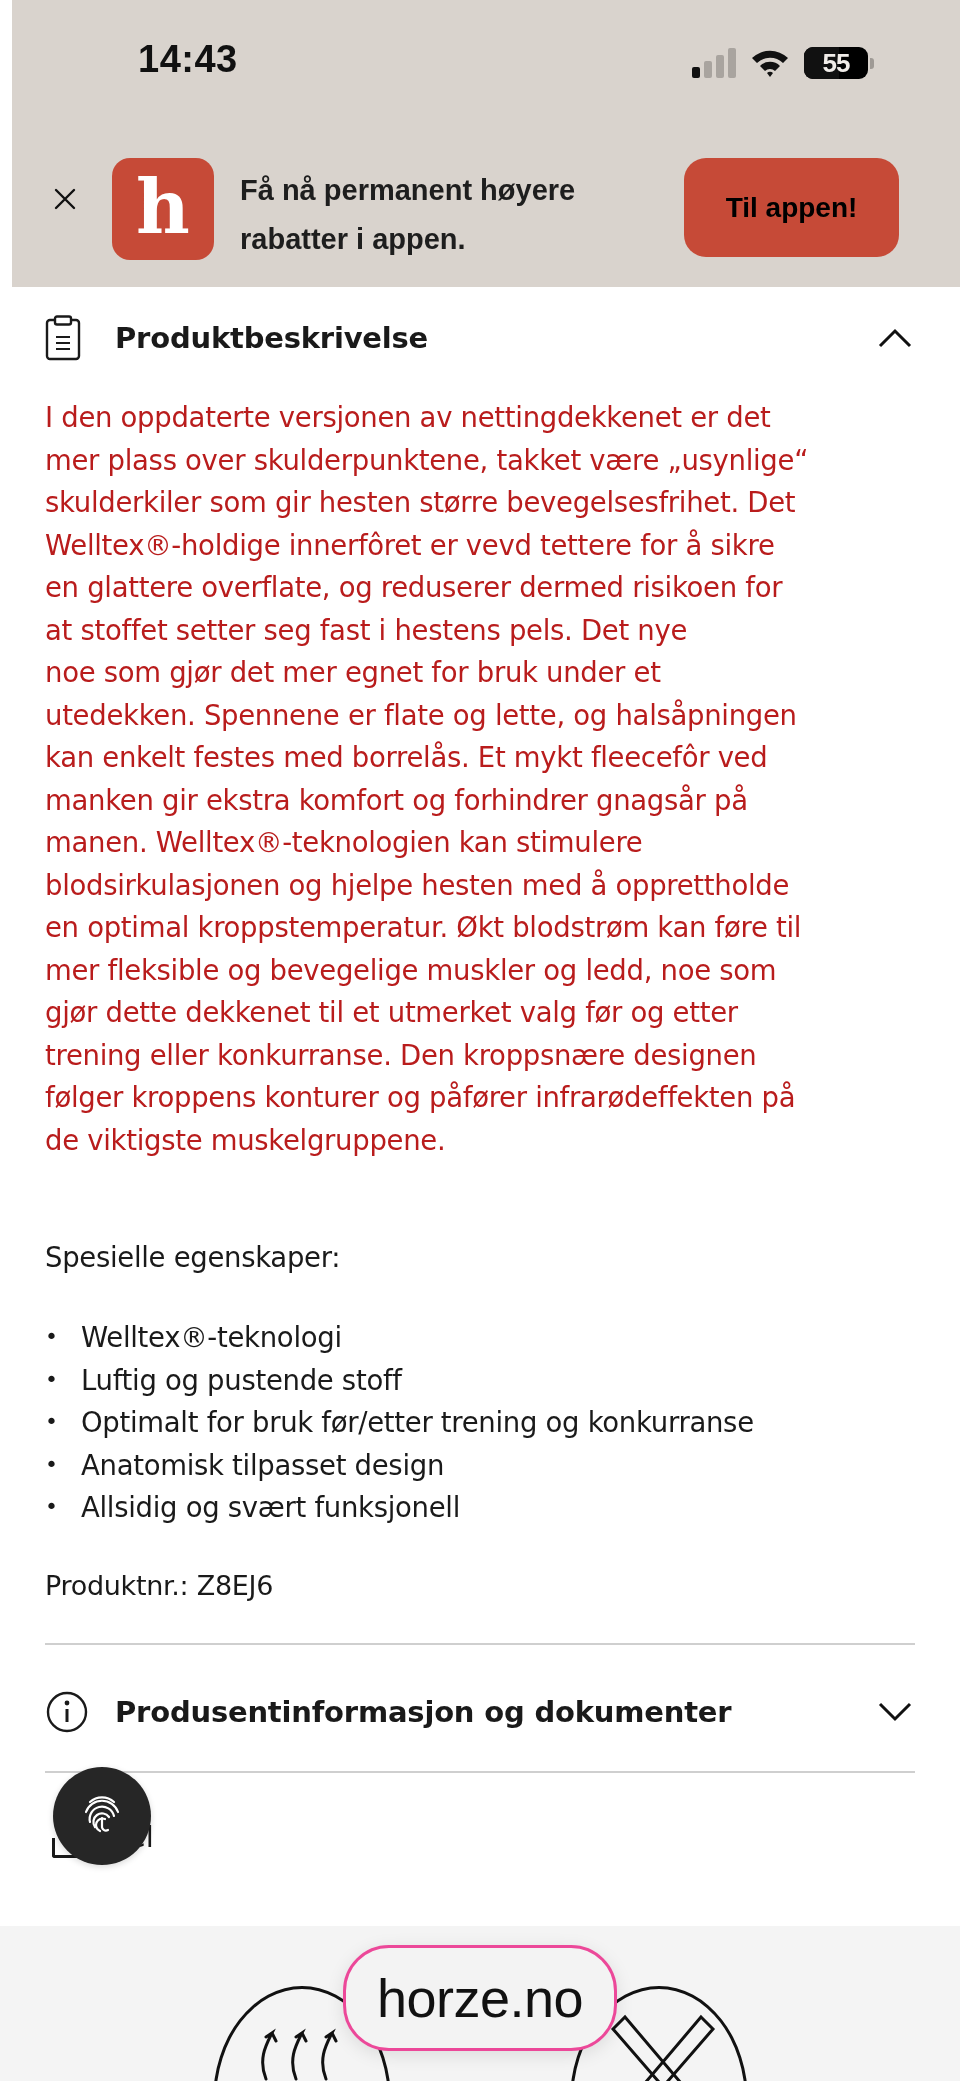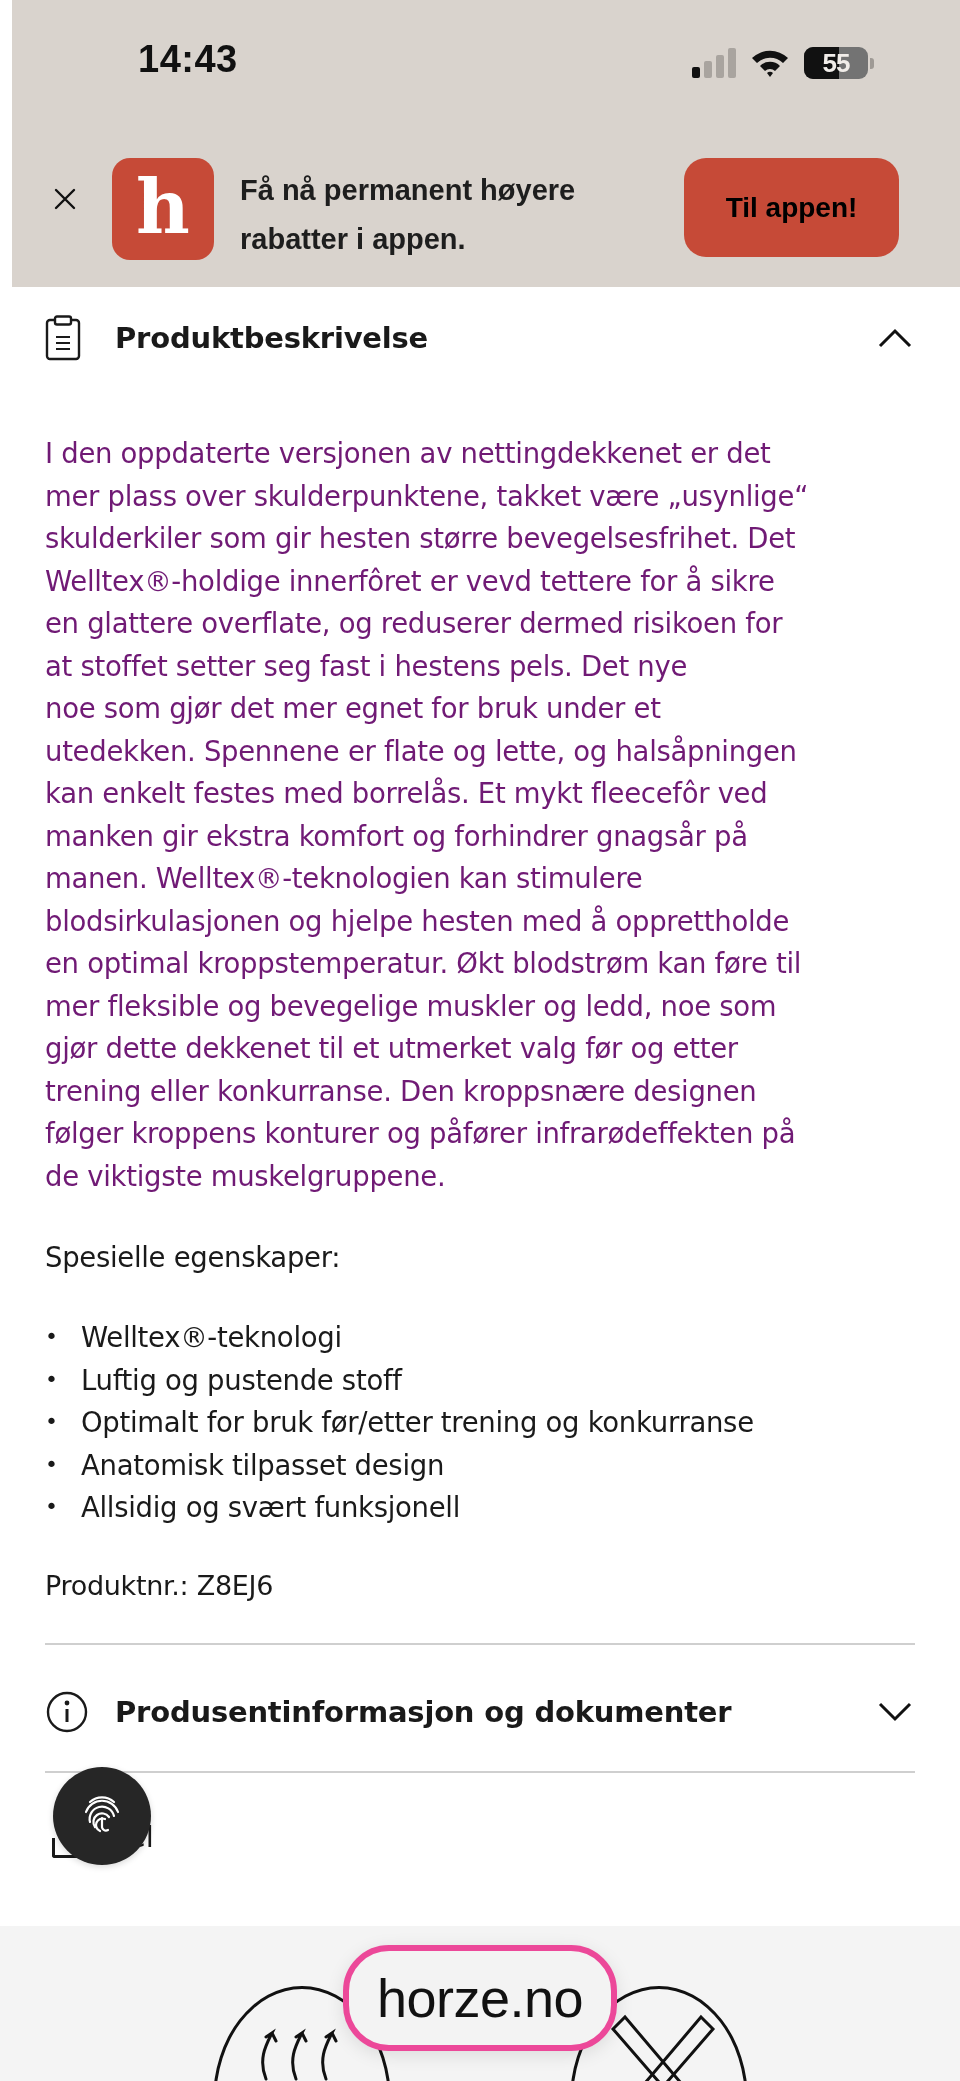--- a/index.html
+++ b/index.html
@@ -6,56 +6,56 @@
   html, body { width: 960px; height: 2081px; overflow: hidden; background: #ffffff; }
   body { font-family: "DejaVu Sans", "Liberation Sans", sans-serif; color: #1a1a1a; position: relative; }
 
   
   .top { position: absolute; left: 12px; top: 0; width: 960px; height: 287px; background: #d9d3cd; }
   .status-time { position: absolute; left: 126px; top: 38px; font-family: "Liberation Sans", sans-serif; font-weight: 700; font-size: 38px; letter-spacing: 0.5px; color: #111; }
   .status-icons { position: absolute; left: 680px; top: 46px; height: 34px; display: flex; align-items: center; gap: 14px; }
   .signal { display: flex; align-items: flex-end; gap: 4px; height: 30px; }
   .signal span { width: 8px; border-radius: 2px; background: #a9a49f; }
   .signal span.on { background: #111; }
-  .battery { position: relative; width: 64px; height: 32px; border-radius: 9px; background: #737373; overflow: hidden; display: flex; align-items: center; justify-content: center; }
+  .battery { position: relative; width: 64px; height: 32px; border-radius: 9px; background: #000000; overflow: hidden; display: flex; align-items: center; justify-content: center; }
   .battery .fill { position: absolute; left: 0; top: 0; bottom: 0; width: 55%; background: #111; }
   .battery .pct { position: relative; font-family: "Liberation Sans", sans-serif; font-weight: 700; font-size: 26px; color: #f1ede9; letter-spacing: -1px; }
   .battery-nub { width: 4px; height: 11px; background: #9f9a95; border-radius: 0 3px 3px 0; margin-left: -12px; }
 
   .banner-close { position: absolute; left: 36px; top: 182px; width: 34px; height: 34px; display: flex; align-items: center; justify-content: center; cursor: pointer; }
   .app-icon { position: absolute; left: 100px; top: 158px; width: 102px; height: 102px; border-radius: 18px; background: #c64a37; display: flex; align-items: center; justify-content: center; }
   .app-icon-letter { font-family: "DejaVu Serif", serif; font-weight: 700; font-size: 74px; color: #fff; line-height: 1; margin-top: -4px; }
   .banner-text { position: absolute; left: 228px; top: 166px; width: 400px; font-family: "Liberation Sans", sans-serif; font-weight: 700; font-size: 29px; line-height: 49px; color: #1e1e1e; }
   .banner-cta { position: absolute; left: 672px; top: 158px; width: 215px; height: 99px; border-radius: 22px; background: #c64a37; color: #000000; font-family: "Liberation Sans", sans-serif; font-weight: 700; font-size: 28px; display: flex; align-items: center; justify-content: center; cursor: pointer; border: none; }
 
   
   .acc-header { position: absolute; left: 45px; width: 870px; height: 64px; display: flex; align-items: center; cursor: pointer; }
   .acc-icon { width: 44px; height: 46px; display: flex; align-items: center; justify-content: flex-start; }
   .acc-label { margin-left: 26px; font-size: 29px; font-weight: 700; color: #1a1a1a; flex: 1; letter-spacing: -0.2px; }
   .acc-chevron { width: 40px; height: 40px; display: flex; align-items: center; justify-content: center; }
 
-  .desc { position: absolute; left: 45px; top: 396px; width: 880px; font-size: 27.5px; line-height: 42.5px; color: #701a75; letter-spacing: -0.3px; margin-top: 36px; }
+  .desc { position: absolute; left: 45px; top: 396px; width: 880px; font-size: 27.5px; line-height: 42.5px; color: #b91c1c; letter-spacing: -0.3px; }
   .desc p.lines span { display: block; white-space: nowrap; }
   .features-title { position: absolute; left: 45px; top: 1236px; font-size: 27.5px; line-height: 42px; letter-spacing: -0.3px; }
   .features { position: absolute; left: 45px; top: 1316px; list-style: none; }
   .features li { font-size: 27.5px; line-height: 42.5px; letter-spacing: -0.3px; display: flex; align-items: center; white-space: nowrap; }
   .features li .bullet { width: 36px; font-size: 22px; }
   .prodnr { position: absolute; left: 45px; top: 1565px; font-size: 27px; line-height: 42px; letter-spacing: -0.3px; }
 
   .divider { position: absolute; left: 45px; width: 870px; height: 2px; background: #cfcfcf; }
 
   .fab { position: absolute; left: 53px; top: 1767px; width: 98px; height: 98px; border-radius: 50%; background: #262626; display: flex; align-items: center; justify-content: center; cursor: pointer; box-shadow: 0 2px 6px rgba(0,0,0,0.15); }
 
   .partial-label { position: absolute; left: 128px; top: 1820px; font-size: 29px; color: #1a1a1a; }
   .partial-icon { position: absolute; left: 52px; top: 1838px; width: 30px; height: 20px; border: 3px solid #1a1a1a; border-top: none; border-radius: 0 0 3px 3px; }
 
   
   .bottom { position: absolute; left: 0; top: 1926px; width: 960px; height: 155px; background: #f4f4f4; overflow: hidden; }
   .feature-circle { position: absolute; width: 178px; height: 230px; border: 3px solid #111; border-radius: 50%; background: transparent; }
-  .url-pill { position: absolute; left: 343px; top: 1945px; width: 274px; height: 106px; border-radius: 46px; background: #f3f3f3; box-shadow: 0 4px 18px rgba(0,0,0,0.10); border: 6px solid #ec4899; display: flex; align-items: center; justify-content: center; cursor: pointer; }
+  .url-pill { position: absolute; left: 343px; top: 1945px; width: 274px; height: 106px; border-radius: 46px; background: #f3f3f3; box-shadow: 0 4px 18px rgba(0,0,0,0.10); border: 3px solid #ec4899; display: flex; align-items: center; justify-content: center; cursor: pointer; }
   .url-text { font-family: "Liberation Sans", sans-serif; font-size: 54px; color: #111; letter-spacing: -0.5px; }
 </style>
 </head>
 <body>
 
 <div class="top">
   <div class="status-time">14:43</div>
 
   <div class="status-icons">
     <div class="signal">

